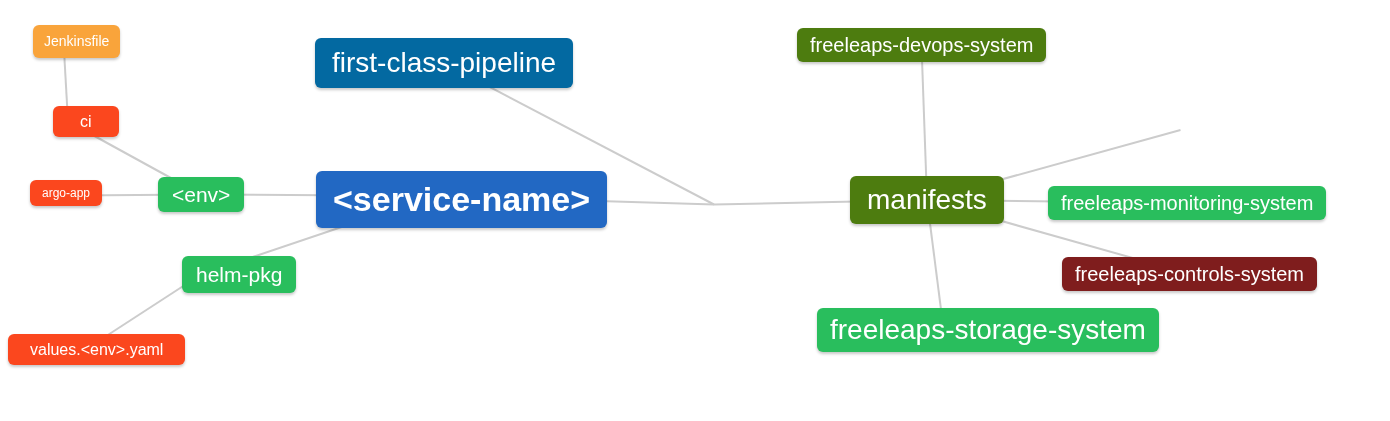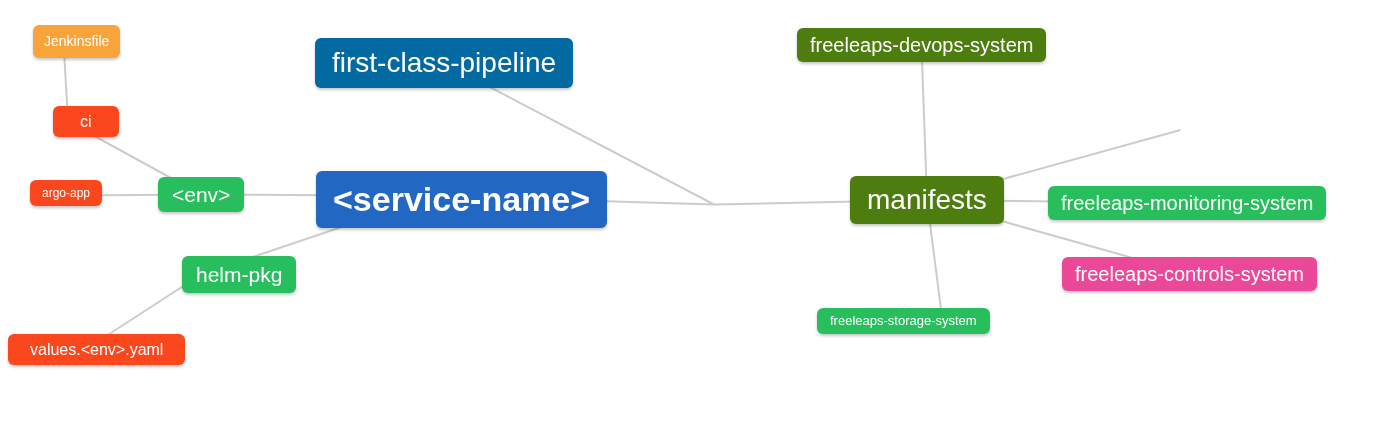--- a/index.html
+++ b/index.html
@@ -36,21 +36,21 @@
   #n-helm-pkg             { left: 144px;  top: 256px; font-size: 21px; padding: 6px 14px; margin-left: 38px; }
   #n-values-env-yaml      { left: 8px;    top: 334px; font-size: 16px; padding: 6px 22px; }
   #n-first-class-pipeline { left: 315px;  top: 38px;  font-size: 28px; padding: 8px 17px; }
   #n-service-name         { left: 316px;  top: 171px; font-size: 34px; padding: 8px 17px; font-weight: bold; }
   #n-freeleaps-ops        { left: 585px;  top: 172px; font-size: 36px; padding: 11px 20px; }
   #n-manifests            { left: 850px;  top: 176px; font-size: 28px; padding: 7px 17px; }
   #n-devops-system        { left: 797px;  top: 28px;  font-size: 20px; padding: 5px 13px; }
   #n-network-system       { left: 1053px; top: 113px; font-size: 20px; padding: 5px 13px; }
   #n-monitoring-system    { left: 1048px; top: 186px; font-size: 20px; padding: 5px 13px; text-align: center; }
   #n-controls-system      { left: 1062px; top: 257px; font-size: 20px; padding: 5px 13px; }
-  #n-storage-system       { left: 817px;  top: 308px; font-size: 13px; padding: 5px 13px; text-align: center; }
+  #n-storage-system       { left: 817px;  top: 308px; font-size: 28px; padding: 5px 13px; text-align: center; }
 </style>
 </head>
 <body>
 
 <div class="canvas">
   <svg class="edges" xmlns="http://www.w3.org/2000/svg">
       <line x1="63.5" y1="41.5" x2="68" y2="121.5" stroke="#CCCCCC" stroke-width="2"></line>
       <line x1="68" y1="121.5" x2="201" y2="194.5" stroke="#CCCCCC" stroke-width="2"></line>
       <line x1="74" y1="195.5" x2="201" y2="194.5" stroke="#CCCCCC" stroke-width="2"></line>
       <line x1="201" y1="194.5" x2="433.5" y2="196" stroke="#CCCCCC" stroke-width="2"></line>
@@ -70,15 +70,15 @@
   <div class="node" id="n-ci" style="background: rgb(251, 71, 30); color: rgb(255, 255, 255);">ci</div>
   <div class="node" id="n-argo-app" style="background: rgb(251, 71, 30); color: rgb(255, 255, 255);">argo-app</div>
   <div class="node" id="n-env" style="background: rgb(41, 190, 93); color: rgb(255, 255, 255);">&lt;env&gt;</div>
   <div class="node" id="n-helm-pkg" style="background: rgb(41, 190, 93); color: rgb(255, 255, 255);">helm-pkg</div>
   <div class="node" id="n-values-env-yaml" style="background: rgb(251, 71, 30); color: rgb(255, 255, 255);">values.&lt;env&gt;.yaml</div>
   <div class="node" id="n-first-class-pipeline" style="background: #0369a1; color: rgb(255, 255, 255);">first-class-pipeline</div>
   <div class="node" id="n-service-name" style="background: rgb(34, 104, 195); color: rgb(255, 255, 255);">&lt;service-name&gt;</div>
   <div class="node" id="n-manifests" style="background: #4d7c0f; color: rgb(255, 255, 255);">manifests</div>
   <div class="node" id="n-devops-system" style="background: #4d7c0f; color: rgb(255, 255, 255);">freeleaps-devops-system</div>
   <div class="node" id="n-monitoring-system" style="background: rgb(41, 190, 93); color: rgb(255, 255, 255);">freeleaps-monitoring-system</div>
-  <div class="node" id="n-controls-system" style="background: #ec4899; color: rgb(255, 255, 255);">freeleaps-controls-system</div>
+  <div class="node" id="n-controls-system" style="background: #7f1d1d; color: rgb(255, 255, 255);">freeleaps-controls-system</div>
   <div class="node" id="n-storage-system" style="background: rgb(41, 190, 93); color: rgb(255, 255, 255);">freeleaps-storage-system</div>
 </div>
 
 </body></html>

